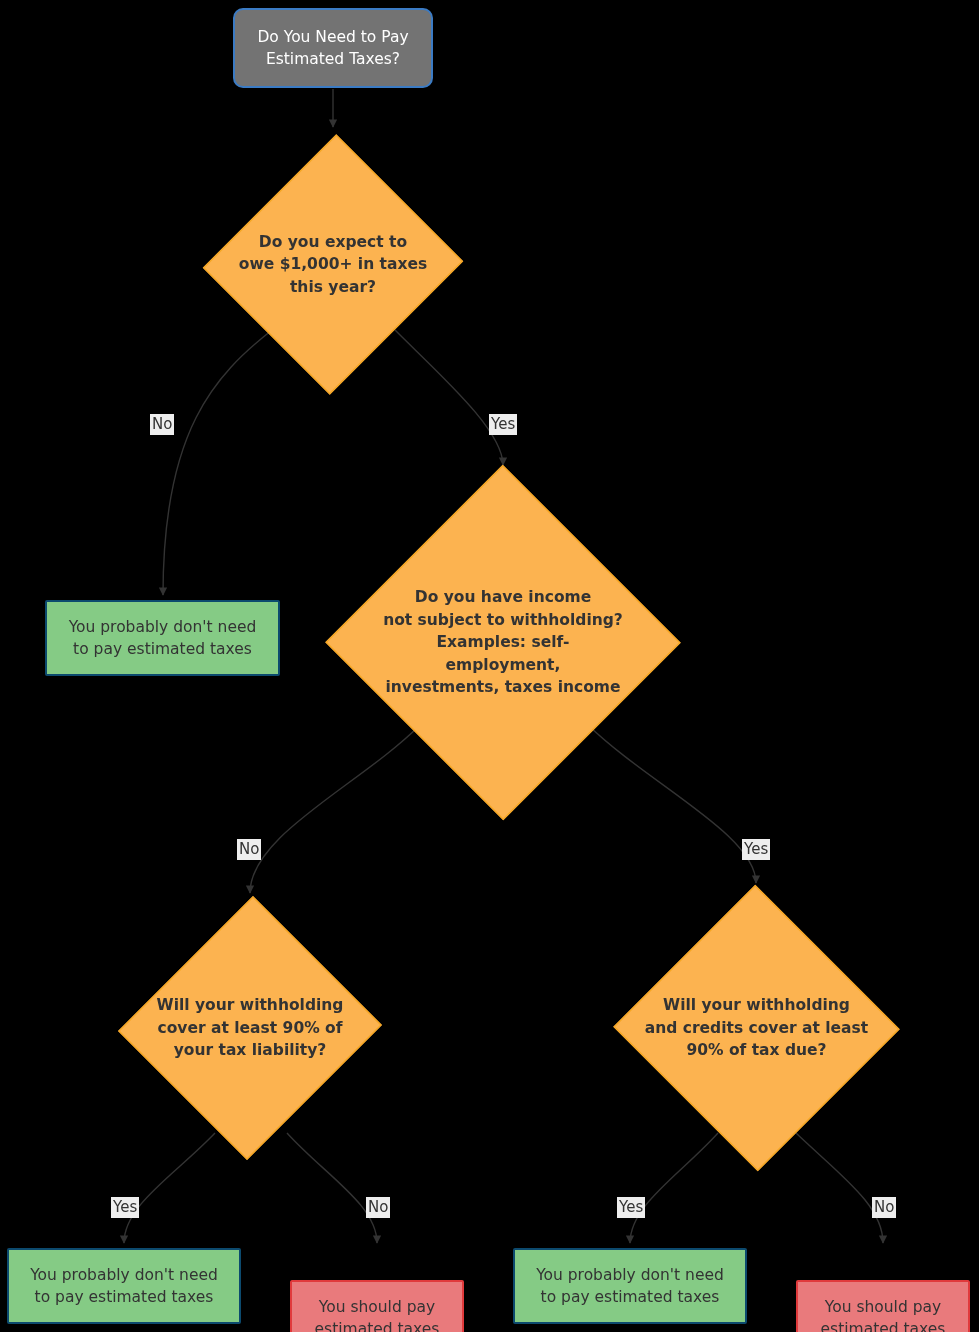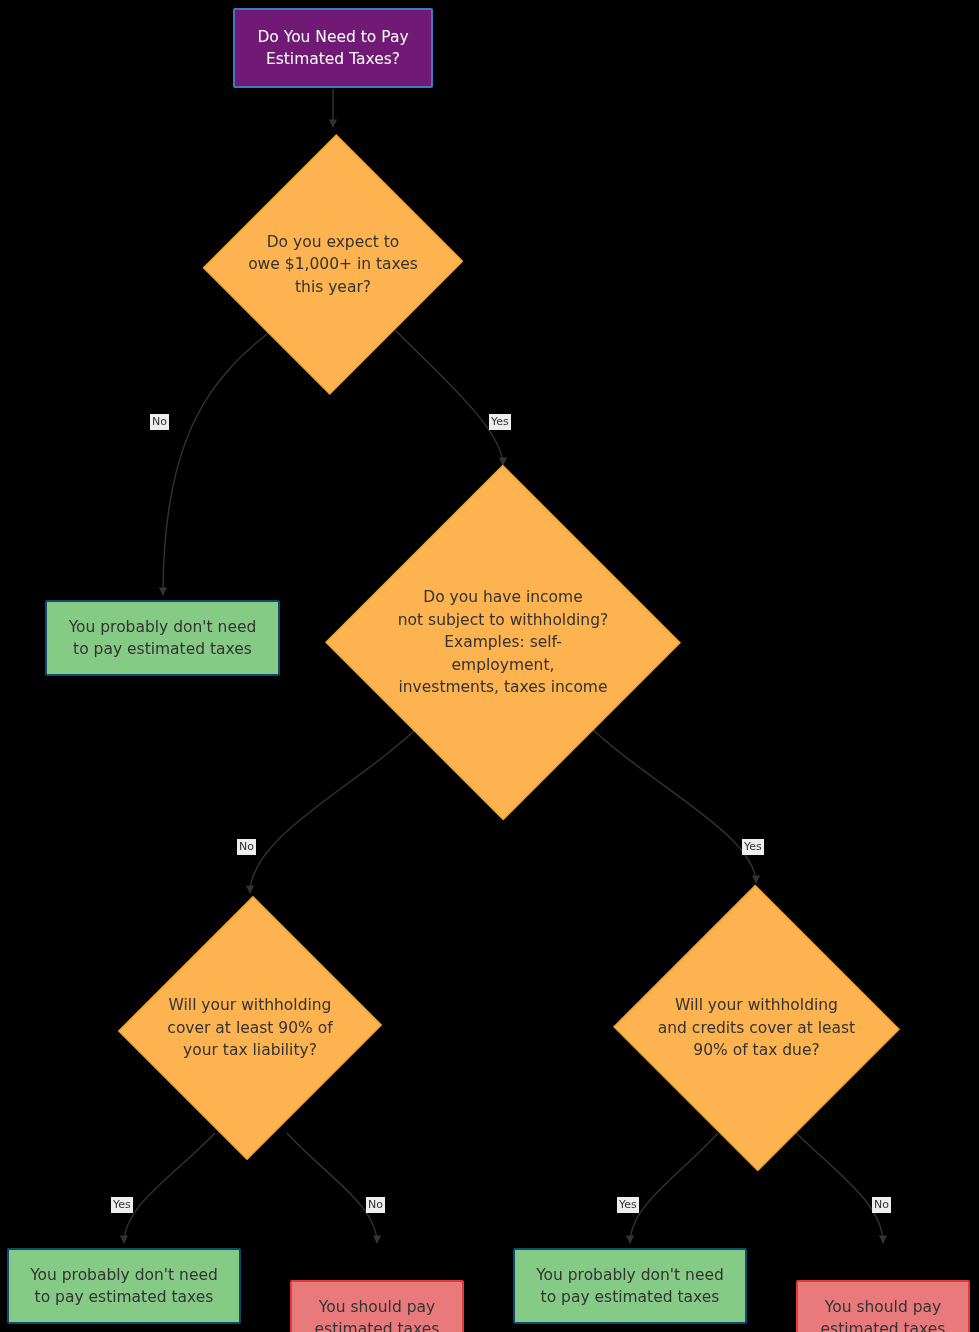--- a/index.html
+++ b/index.html
@@ -35,31 +35,32 @@
     text-align: center;
     z-index: 3;
   }
   .node .txt {
     display: block;
     white-space: pre-line;
     line-height: 1.45;
   }
   
   .node-start {
-    background: #701a75;
+    background: #737373;
     border: 2px solid #3b7bc4;
-    border-radius: 2px;
+    border-radius: 10px;
     color: #ffffff;
     font-size: 15.5px;
   }
   
   .node-decision {
     background: transparent;
     color: #333333;
     font-size: 15.5px;
+    font-weight: bold;
   }
   .node-decision .dia {
     position: absolute;
     left: 0; top: 0;
     width: 100%;
     height: 100%;
     background: #fcb350;
     border: 2px solid #f5a623;
     box-sizing: border-box;
     transform: rotate(45deg) scale(0.7071);
@@ -83,21 +84,21 @@
   .node-result.bad {
     background: #e97a7c;
     border: 2px solid #e03a3c;
     margin-top: 32px;
   }
   
   .edge-label {
     position: absolute;
     background: #eeeeee;
     color: #333333;
-    font-size: 11px;
+    font-size: 15px;
     line-height: 1.25;
     padding: 1px 2px;
     z-index: 4;
     white-space: nowrap;
   }
 </style>
 </head>
 <body>
 
 <div id="canvas">

